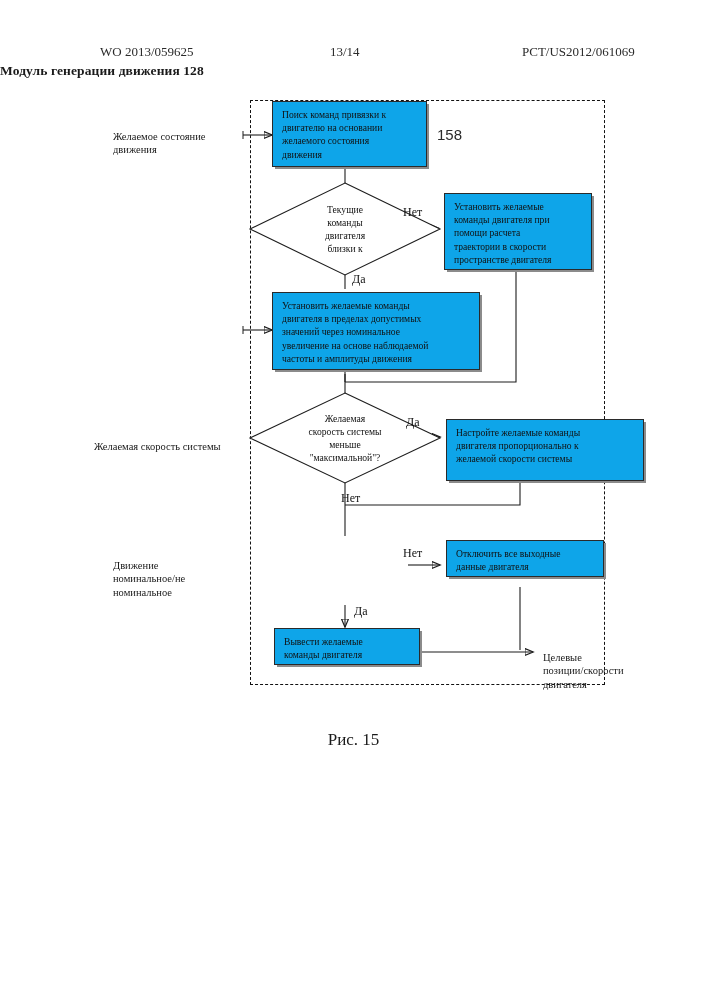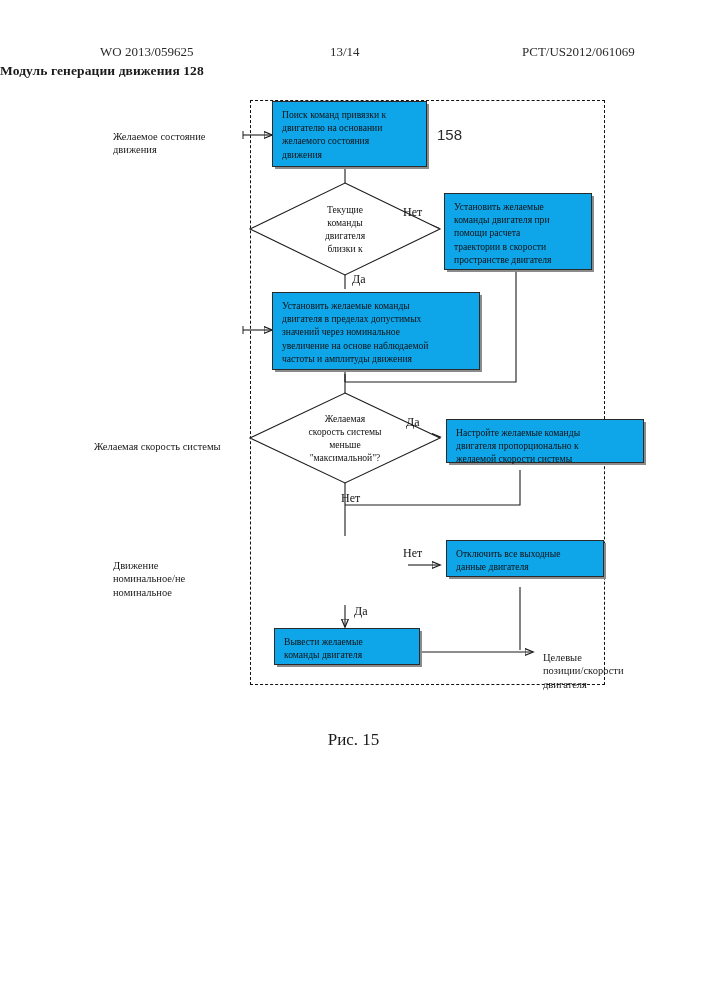--- a/index.html
+++ b/index.html
@@ -225,21 +225,21 @@
   </div>
 
   <div class="box shadow" style="left:272px; top:292px; width:208px; height:78px;">
     <span class="ln">Установить желаемые команды</span>
     <span class="ln">двигателя в пределах допустимых</span>
     <span class="ln">значений через номинальное</span>
     <span class="ln">увеличение на основе наблюдаемой</span>
     <span class="ln">частоты и амплитуды движения</span>
   </div>
 
-  <div class="box shadow" style="left:446px; top:419px; width:198px; height:44px;">
+  <div class="box shadow" style="left:446px; top:419px; width:198px; height:62px;">
     <span class="ln">Настройте желаемые команды</span>
     <span class="ln">двигателя пропорционально к</span>
     <span class="ln">желаемой скорости системы</span>
   </div>
 
   <div class="box shadow" style="left:446px; top:540px; width:158px; height:37px;">
     <span class="ln">Отключить все выходные</span>
     <span class="ln">данные двигателя</span>
   </div>
 

